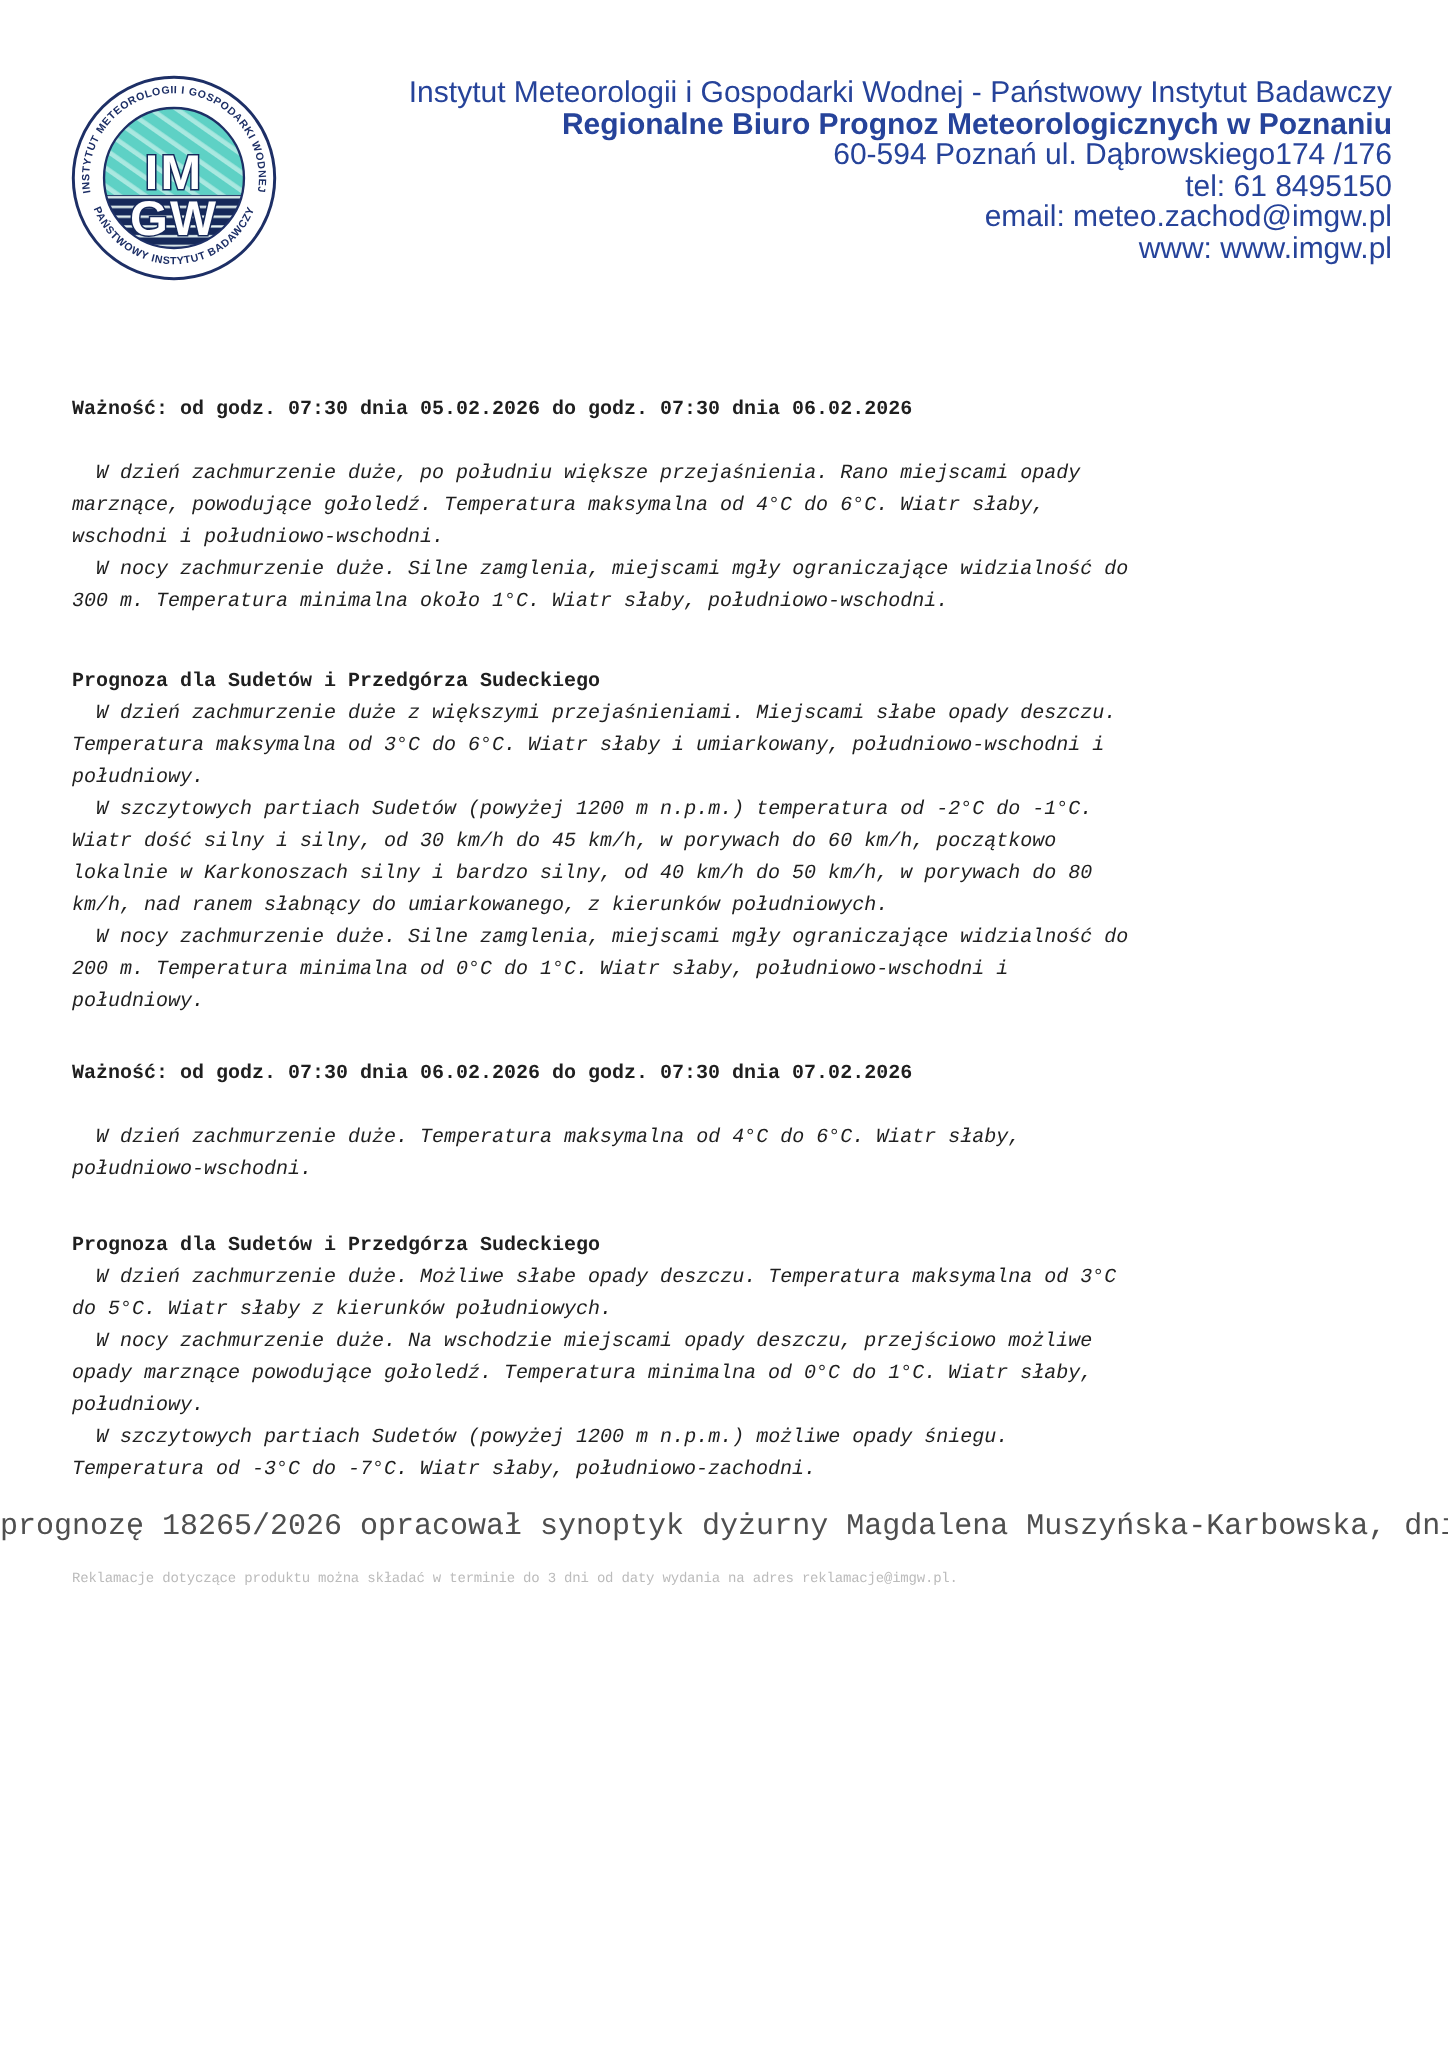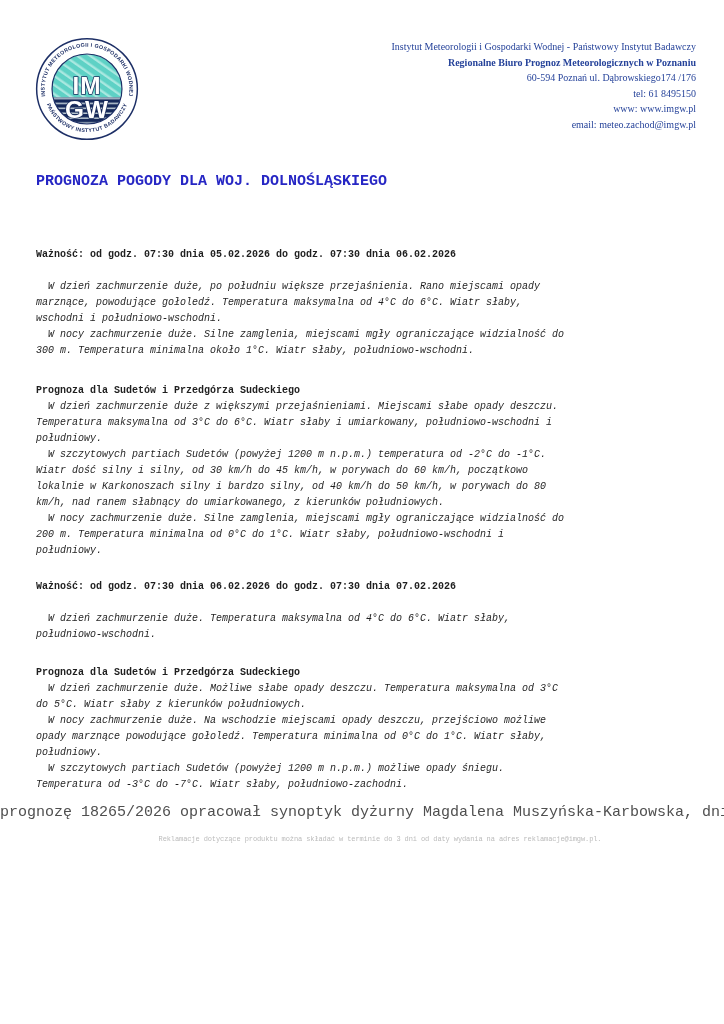--- a/index.html
+++ b/index.html
@@ -7,22 +7,22 @@
     width:724px;height:1024px;background:#ffffff;overflow:hidden;
     font-family:"Liberation Mono","DejaVu Sans Mono",monospace;
   }
   .page{position:relative;width:724px;height:1024px;background:#ffffff;}
 
   
   .header{display:flex;justify-content:space-between;align-items:flex-start;padding:36px 28px 0 34px;}
   .logo{width:106px;height:106px;flex:0 0 auto;}
   .org{
     text-align:right;margin-top:3px;
-    font-family:Liberation Serif, serif;
-    font-size:10px;line-height:15.6px;color:#26439a;
+    font-family:Liberation Sans, sans-serif;
+    font-size:15px;line-height:15.6px;color:#26439a;
   }
   .org .bold{font-weight:bold;}
 
   
   .title{
     margin:30px 0 0 36px;
     font-family:"Liberation Mono","DejaVu Sans Mono",monospace;
     font-size:15px;line-height:19px;font-weight:bold;color:#2626c4;
   }
 
@@ -39,21 +39,21 @@
   .subhead{font-weight:bold;margin-top:24px !important;}
   .subhead.sh2{margin-top:22px !important;}
 
   
   .signature{
     margin:14px 18px 0 0;text-align:center;
     font-size:15px;line-height:12px;color:#4f4f4f;white-space:pre;
   }
   .disclaimer{
     margin:16px 0 0 36px;
-    font-size:7px;line-height:9px;color:#bbbbbb;letter-spacing:-0.1px;white-space:pre;text-align:center;
+    font-size:7px;line-height:9px;color:#bbbbbb;letter-spacing:-0.1px;white-space:pre;
   }
 
   
   .ring-text{font-family:"Liberation Sans","DejaVu Sans",sans-serif;font-size:5px;font-weight:bold;fill:#1d2f66;letter-spacing:0.3px;}
   .initials{font-family:"Liberation Sans","DejaVu Sans",sans-serif;font-size:23px;font-weight:800;fill:#ffffff;stroke:#16295a;stroke-width:1.4px;paint-order:stroke;text-anchor:middle;letter-spacing:1px;}
 </style>
 </head>
 <body>
 
 <div class="page">
@@ -91,26 +91,25 @@
         <text x="50" y="55" class="initials">IM</text>
         <text x="50" y="77" class="initials">GW</text>
       </svg>
     </div>
 
     <div class="org">
       <div>Instytut Meteorologii i Gospodarki Wodnej - Państwowy Instytut Badawczy</div>
       <div class="bold">Regionalne Biuro Prognoz Meteorologicznych w Poznaniu</div>
       <div>60-594 Poznań ul. Dąbrowskiego174 /176</div>
       <div>tel: 61 8495150</div>
+      <div>email: meteo.zachod@imgw.pl</div>
       <div>www: www.imgw.pl</div>
-      <div>email: meteo.zachod@imgw.pl</div>
     </div>
   </header>
 
-  <h1 class="title">PROGNOZA POGODY DLA WOJ. DOLNOŚLĄSKIEGO</h1>
 
   <main class="content">
 
     <p class="validity">Ważność: od godz. 07:30 dnia 05.02.2026 do godz. 07:30 dnia 06.02.2026</p>
     <p class="fp after-head">  W dzień zachmurzenie duże, po południu większe przejaśnienia. Rano miejscami opady marznące, powodujące gołoledź. Temperatura maksymalna od 4°C do 6°C. Wiatr słaby, wschodni i południowo-wschodni.</p>
     <p class="fp">  W nocy zachmurzenie duże. Silne zamglenia, miejscami mgły ograniczające widzialność do 300 m. Temperatura minimalna około 1°C. Wiatr słaby, południowo-wschodni.</p>
 
     <p class="subhead">Prognoza dla Sudetów i Przedgórza Sudeckiego</p>
     <p class="fp">  W dzień zachmurzenie duże z większymi przejaśnieniami. Miejscami słabe opady deszczu. Temperatura maksymalna od 3°C do 6°C. Wiatr słaby i umiarkowany, południowo-wschodni i południowy.</p>
     <p class="fp">  W szczytowych partiach Sudetów (powyżej 1200 m n.p.m.) temperatura od -2°C do -1°C. Wiatr dość silny i silny, od 30 km/h do 45 km/h, w porywach do 60 km/h, początkowo lokalnie w Karkonoszach silny i bardzo silny, od 40 km/h do 50 km/h, w porywach do 80 km/h, nad ranem słabnący do umiarkowanego, z kierunków południowych.</p>

